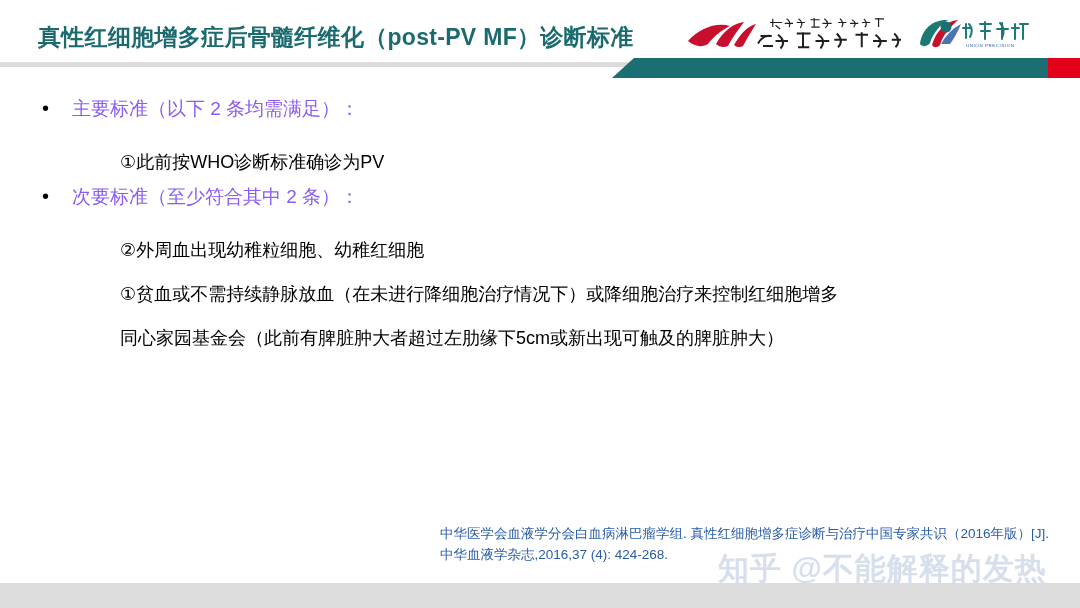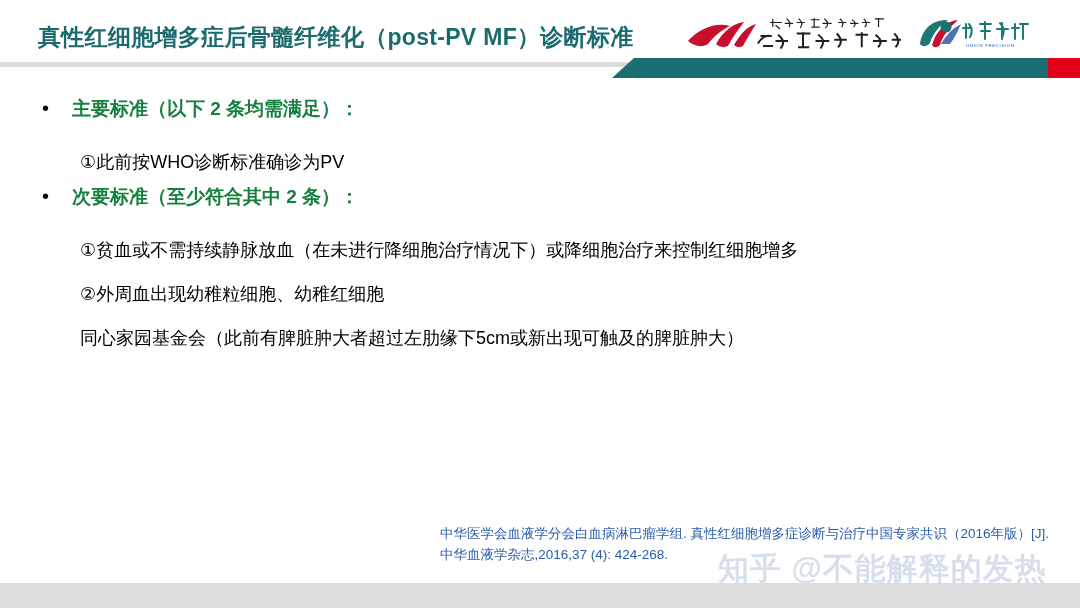--- a/index.html
+++ b/index.html
@@ -105,26 +105,26 @@
   }
   .bullet-dot {
     width: 30px;
     flex: 0 0 30px;
     font-size: 20px;
     color: #000;
     line-height: 1;
   }
   .bullet-text {
     font-size: 19px;
-    font-weight: bold;
-    color: #15803d;
+    font-weight: normal;
+    color: #8b5cf6;
     white-space: nowrap;
   }
   .sub-item {
-    margin-left: 80px;
+    margin-left: 120px;
     height: 44px;
     display: flex;
     align-items: center;
     font-size: 18px;
     color: #000000;
     white-space: nowrap;
   }
 
   
   .citation {
@@ -230,22 +230,22 @@
     <div class="bullet-row">
       <span class="bullet-dot">•</span>
       <span class="bullet-text">主要标准（以下 2 条均需满足）：</span>
     </div>
     <div class="sub-item">①此前按WHO诊断标准确诊为PV</div>
 
     <div class="bullet-row">
       <span class="bullet-dot">•</span>
       <span class="bullet-text">次要标准（至少符合其中 2 条）：</span>
     </div>
+    <div class="sub-item">②外周血出现幼稚粒细胞、幼稚红细胞</div>
     <div class="sub-item">①贫血或不需持续静脉放血（在未进行降细胞治疗情况下）或降细胞治疗来控制红细胞增多</div>
-    <div class="sub-item">②外周血出现幼稚粒细胞、幼稚红细胞</div>
     <div class="sub-item">同心家园基金会（此前有脾脏肿大者超过左肋缘下5cm或新出现可触及的脾脏肿大）</div>
   </div>
 
   <div class="citation">
     <div>中华医学会血液学分会白血病淋巴瘤学组. 真性红细胞增多症诊断与治疗中国专家共识（2016年版）[J].</div>
     <div>中华血液学杂志,2016,37 (4): 424-268.</div>
   </div>
 
   <div class="watermark">知乎 @不能解释的发热</div>
 

